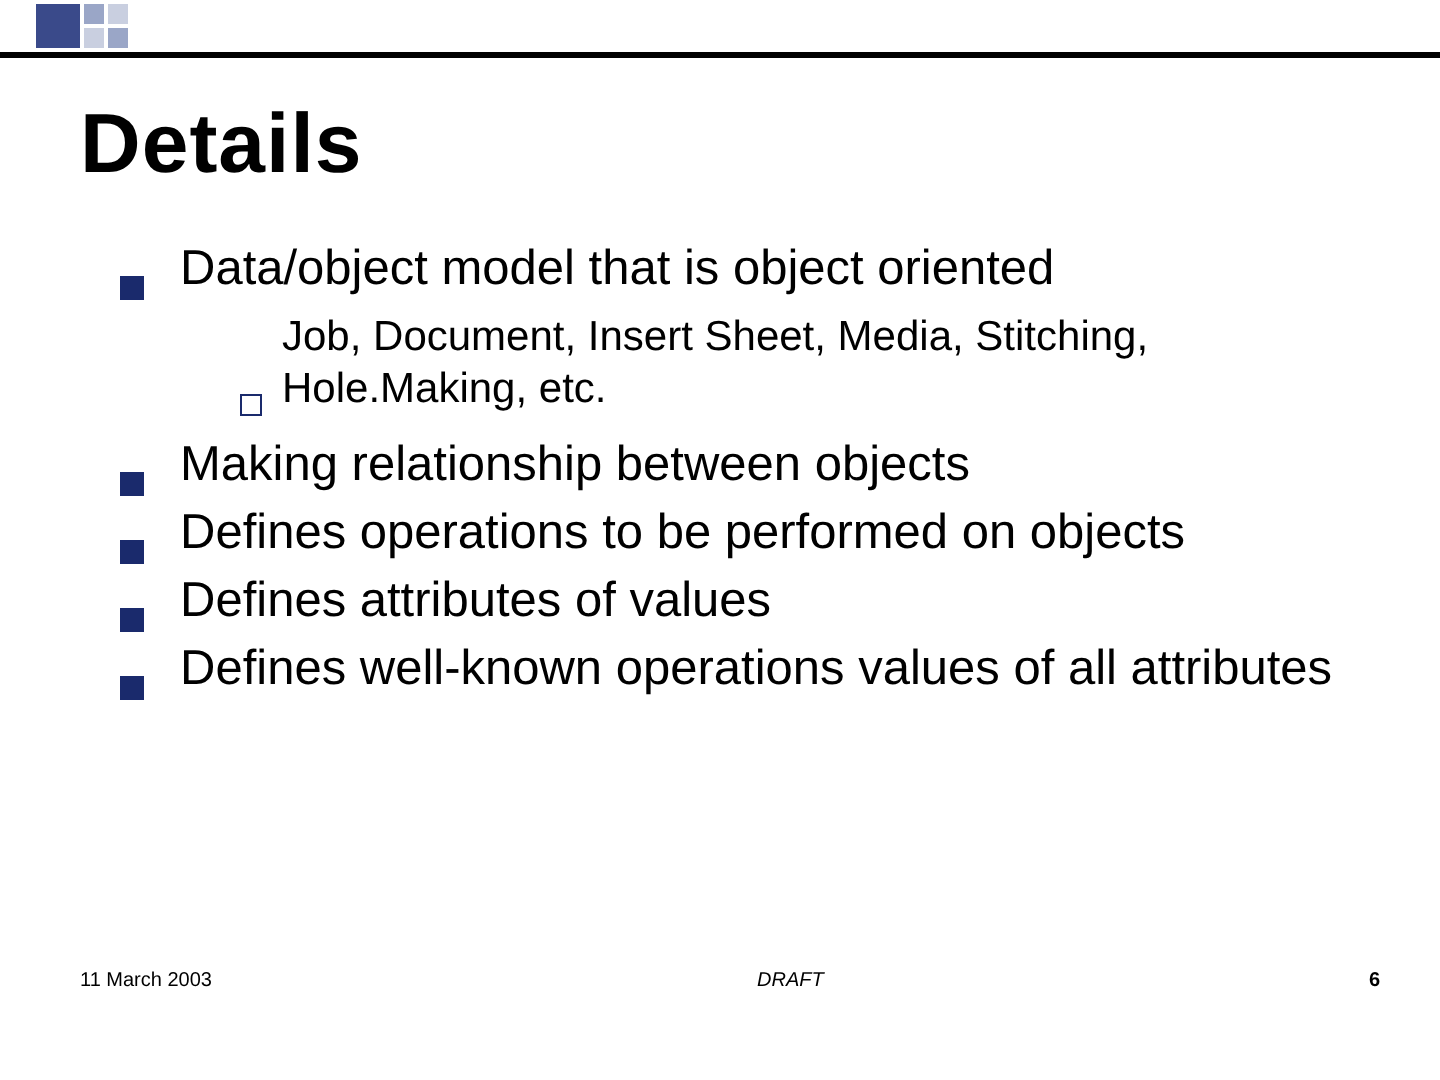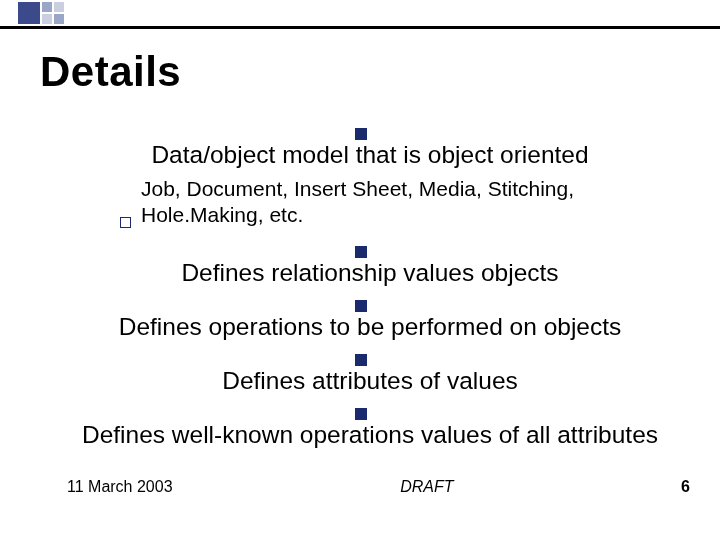--- a/index.html
+++ b/index.html
@@ -51,23 +51,22 @@
     position: absolute;
     left: 60px;
     right: 40px;
     top: 120px;
     font-size: 24.5px;
     line-height: 1.22;
   }
 
   .l1 {
     display: flex;
-    align-items: center;
+    align-items: flex-end;
     margin-bottom: 4px;
-    flex-direction: column;
   }
   .l1 .bullet {
     width: 12px;
     height: 12px;
     background: #1a2a6c;
     flex: 0 0 12px;
     margin-top: 8px;
     margin-right: 18px;
   }
   .l1 .text { flex: 1; }
@@ -90,24 +89,23 @@
     margin-top: 6px;
     margin-right: 10px;
   }
   .l2 .text { flex: 1; }
 
   .footer {
     position: absolute;
     left: 40px;
     right: 30px;
     bottom: 24px;
-    font-size: 16px;
+    font-size: 10px;
     display: flex;
     align-items: center;
-    margin-left: 27px;
   }
   .footer .date { flex: 0 0 auto; }
   .footer .center { flex: 1; text-align: center; font-style: italic; }
   .footer .page { flex: 0 0 auto; font-weight: 700; text-align: right; }
 </style>
 </head>
 <body>
 
 <div class="slide">
 
@@ -132,21 +130,21 @@
 
     <div class="l2wrap">
       <div class="l2">
         <div class="bullet"></div>
         <div class="text">Job, Document, Insert Sheet, Media, Stitching, Hole.Making, etc.</div>
       </div>
     </div>
 
     <div class="l1">
       <div class="bullet"></div>
-      <div class="text">Defines relationship values objects</div>
+      <div class="text">Making relationship between objects</div>
     </div>
 
     <div class="l1">
       <div class="bullet"></div>
       <div class="text">Defines operations to be performed on objects</div>
     </div>
 
     <div class="l1">
       <div class="bullet"></div>
       <div class="text">Defines attributes of values</div>

